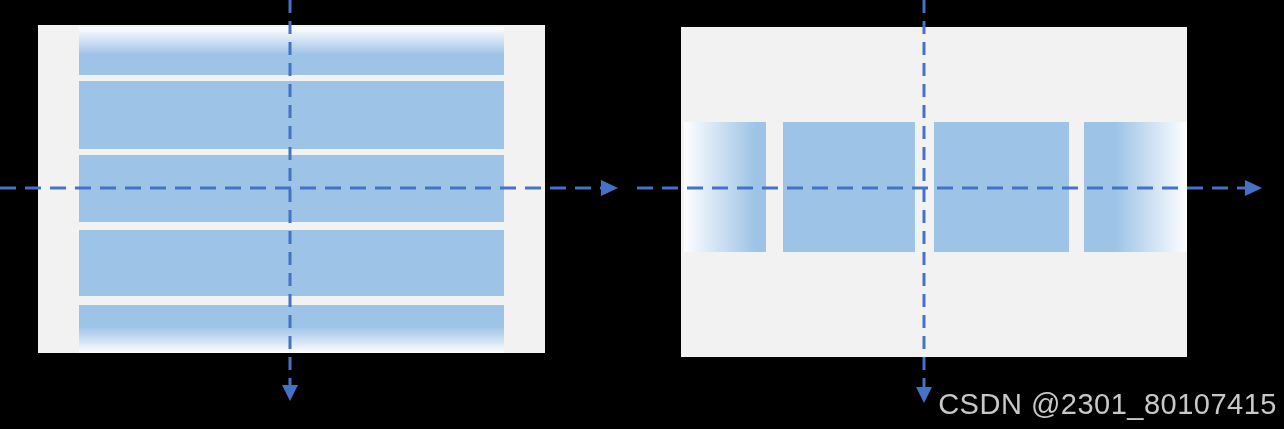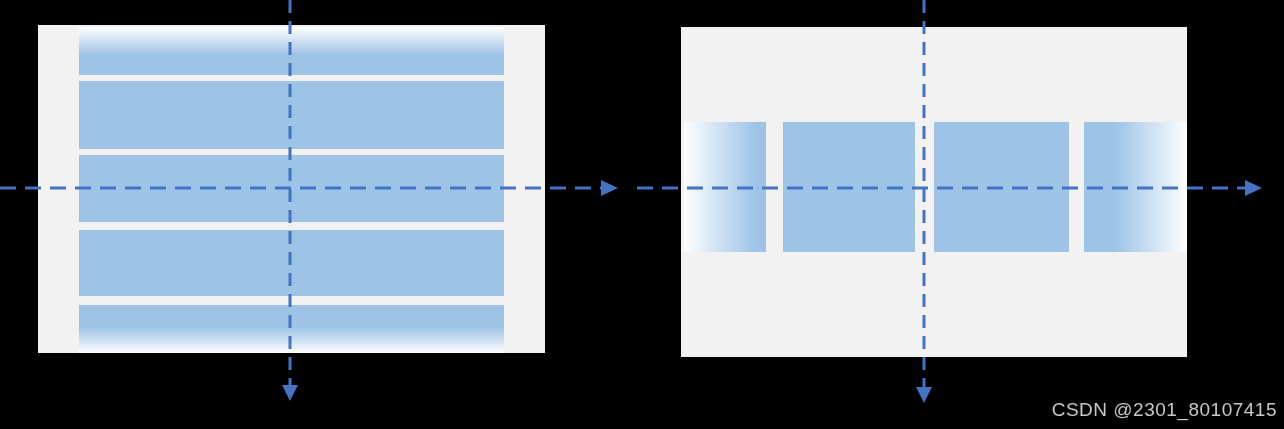--- a/index.html
+++ b/index.html
@@ -35,21 +35,21 @@
     fill: none;
   }
   #axes-overlay line.dash-v { stroke-dasharray: 13 8; }
   #axes-overlay line.dash-h { stroke-dasharray: 16 9; }
   #axes-overlay path.arrowhead { fill: var(--axis, #4472C4); stroke: none; }
   .watermark {
     position: absolute;
     right: 7px; bottom: 8px;
     z-index: 3;
     color: #C8C8C8;
-    font-size: 19px;
+    font-size: 29px;
     letter-spacing: 0.5px;
     white-space: nowrap;
   }
 </style>
 </head>
 <body>
 
 <div id="canvas" style="width: 1284px; height: 429px; background: rgb(0, 0, 0); --panel-bg: #F2F2F2; --bar-fill: #9DC3E6; --axis: #4472C4;">
 
 <div class="panel" style="left: 38px; top: 25px; width: 507px; height: 328px;"></div>

